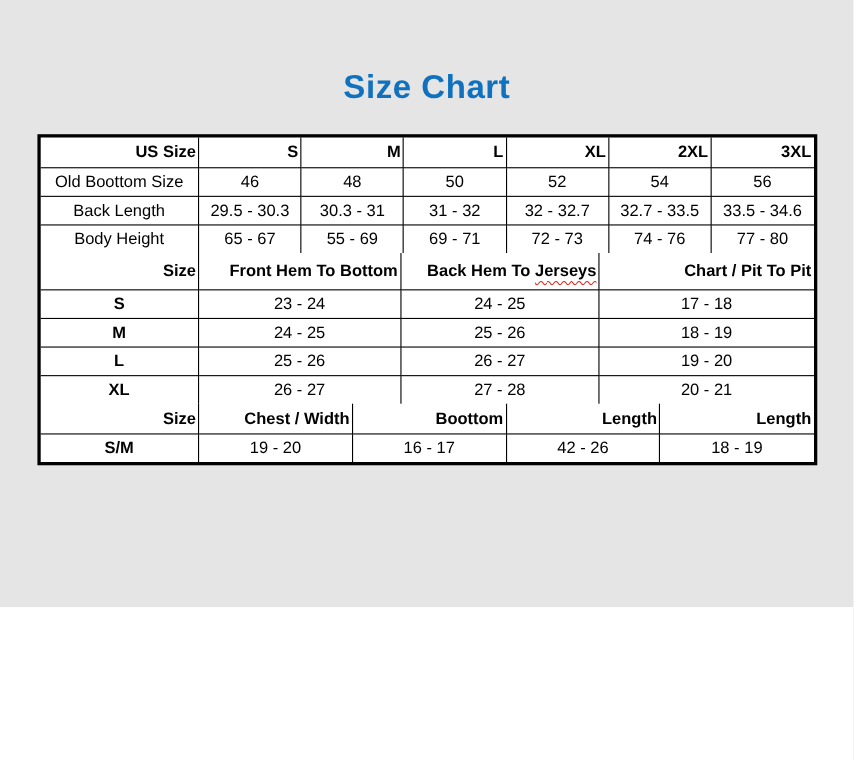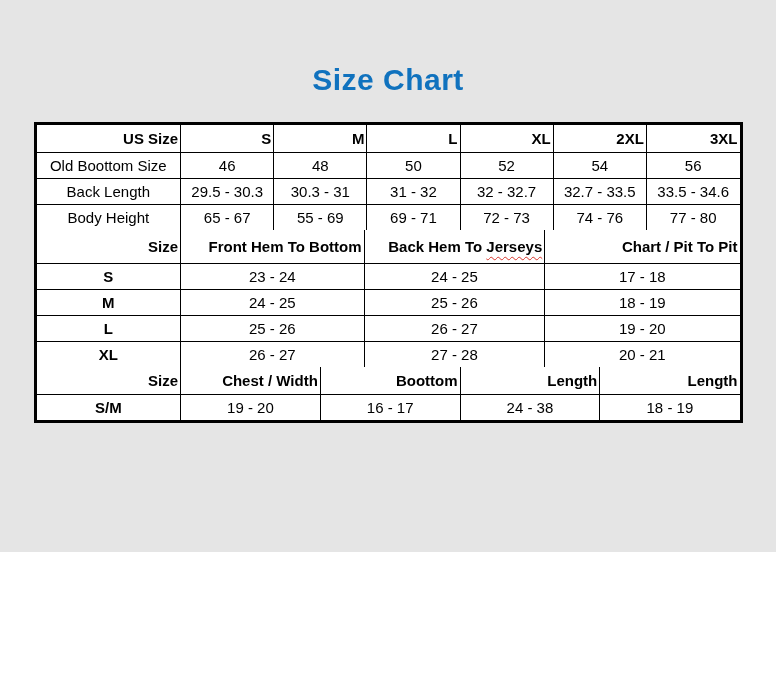--- a/index.html
+++ b/index.html
@@ -201,20 +201,20 @@
           <th>Boottom</th>
           <th>Length</th>
           <th>Length</th>
         </tr>
       </thead>
       <tbody>
         <tr>
           <td class="rl">S/M</td>
           <td>19 - 20</td>
           <td>16 - 17</td>
-          <td>24 - 38</td>
+          <td>42 - 26</td>
           <td>18 - 19</td>
         </tr>
       </tbody>
     </table>
 
   </div>
 </div>
 
 </body></html>

